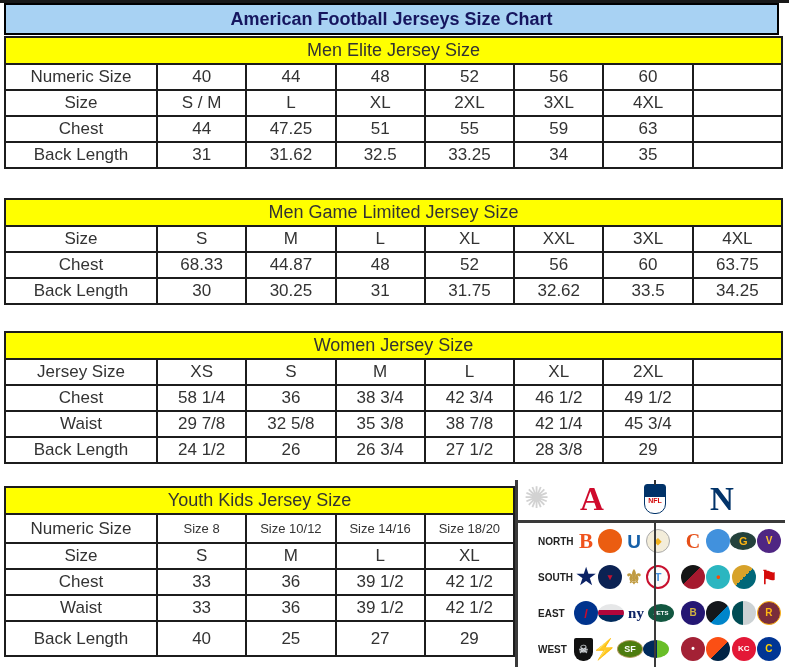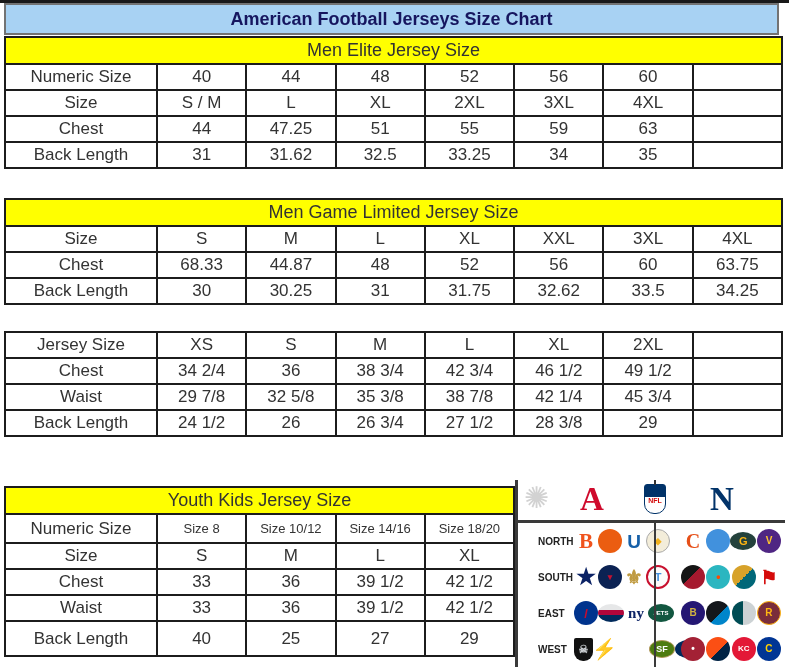--- a/index.html
+++ b/index.html
@@ -2,21 +2,21 @@
 <html><head>
 <meta charset="utf-8">
 <style>
   html,body{margin:0;padding:0;background:#fff;}
   body{width:789px;height:667px;position:relative;overflow:hidden;
        font-family:"Liberation Sans",sans-serif;}
 
   .top-line{position:absolute;top:0;left:0;width:789px;height:3px;background:#191919;}
 
   .title-bar{position:absolute;top:3px;left:4px;width:771px;height:28px;
-    background:#a8d2f3;border:2px solid #737373;
+    background:#a8d2f3;border:2px solid #000000;
     display:flex;align-items:center;justify-content:center;
     font-size:18px;font-weight:bold;color:#16165f;}
 
   .tbl{position:absolute;}
   #t-men-elite{top:36px;left:4px;width:779px;}
   #t-men-game{top:198px;left:4px;width:779px;}
   #t-women{top:331px;left:4px;width:779px;}
   #t-youth{top:486px;left:4px;width:511px;}
 
   table{width:100%;border-collapse:collapse;table-layout:fixed;padding-left:32px;}
@@ -178,32 +178,35 @@
         <col>
         <col>
         <col>
         <col>
         <col>
         <col>
         <col>
       </colgroup>
       <tbody>
         <tr>
+          <td colspan="8" class="band">Women Jersey Size</td>
+        </tr>
+        <tr>
           <td class="rowlabel">Jersey Size</td>
           <td>XS</td>
           <td>S</td>
           <td>M</td>
           <td>L</td>
           <td>XL</td>
           <td>2XL</td>
           <td></td>
         </tr>
         <tr>
           <td class="rowlabel">Chest</td>
-          <td>34 2/4</td>
+          <td>58 1/4</td>
           <td>36</td>
           <td>38 3/4</td>
           <td>42 3/4</td>
           <td>46 1/2</td>
           <td>49 1/2</td>
           <td></td>
         </tr>
         <tr>
           <td class="rowlabel">Waist</td>
           <td>29 7/8</td>
@@ -333,21 +336,21 @@
           <span class="logo circle" style="background: linear-gradient(135deg, rgb(20, 23, 28) 0px, rgb(20, 23, 28) 55%, rgb(0, 133, 202) 55%, rgb(0, 133, 202) 100%);"></span>
           <span class="logo circle" style="background: linear-gradient(90deg, rgb(0, 76, 84) 0px, rgb(0, 76, 84) 45%, rgb(204, 210, 212) 45%, rgb(204, 210, 212) 100%);"></span>
           <span class="logo circle" style="background: rgb(122, 45, 59); color: rgb(255, 182, 18); font-size: 10px; border: 1px solid rgb(255, 182, 18);">R</span>
         </span>
       </div>
       <div class="division-row">
         <span class="div-label">WEST</span>
         <span class="team-group grp-afc">
           <span class="logo shield-s" style="background: rgb(17, 17, 17); color: rgb(201, 205, 208); font-size: 11px;">☠</span>
           <span class="logo plain" style="color: rgb(247, 181, 0); font-size: 20px;">⚡</span>
-          <span class="logo oval" style="background: #4d7c0f; color: rgb(255, 255, 255); font-size: 9px; border: 1px solid rgb(179, 153, 93); margin-left: 32px;">SF</span>
+          <span class="logo oval" style="background: #4d7c0f; color: rgb(255, 255, 255); font-size: 9px; border: 1px solid rgb(179, 153, 93);">SF</span>
           <span class="logo oval" style="background: linear-gradient(90deg, rgb(0, 42, 92) 0px, rgb(0, 42, 92) 55%, rgb(105, 190, 40) 55%, rgb(105, 190, 40) 100%);"></span>
         </span>
         <span class="team-group grp-nfc">
           <span class="logo circle" style="background: rgb(163, 33, 53); color: rgb(255, 255, 255); font-size: 10px;">•</span>
           <span class="logo circle" style="background: linear-gradient(135deg, rgb(251, 79, 20) 0px, rgb(251, 79, 20) 55%, rgb(0, 34, 68) 55%, rgb(0, 34, 68) 100%);"></span>
           <span class="logo circle" style="background: rgb(227, 24, 55); color: rgb(255, 255, 255); font-size: 8px;">KC</span>
           <span class="logo circle" style="background: rgb(0, 53, 148); color: rgb(255, 209, 0); font-size: 10px;">C</span>
         </span>
       </div>
     </div>

